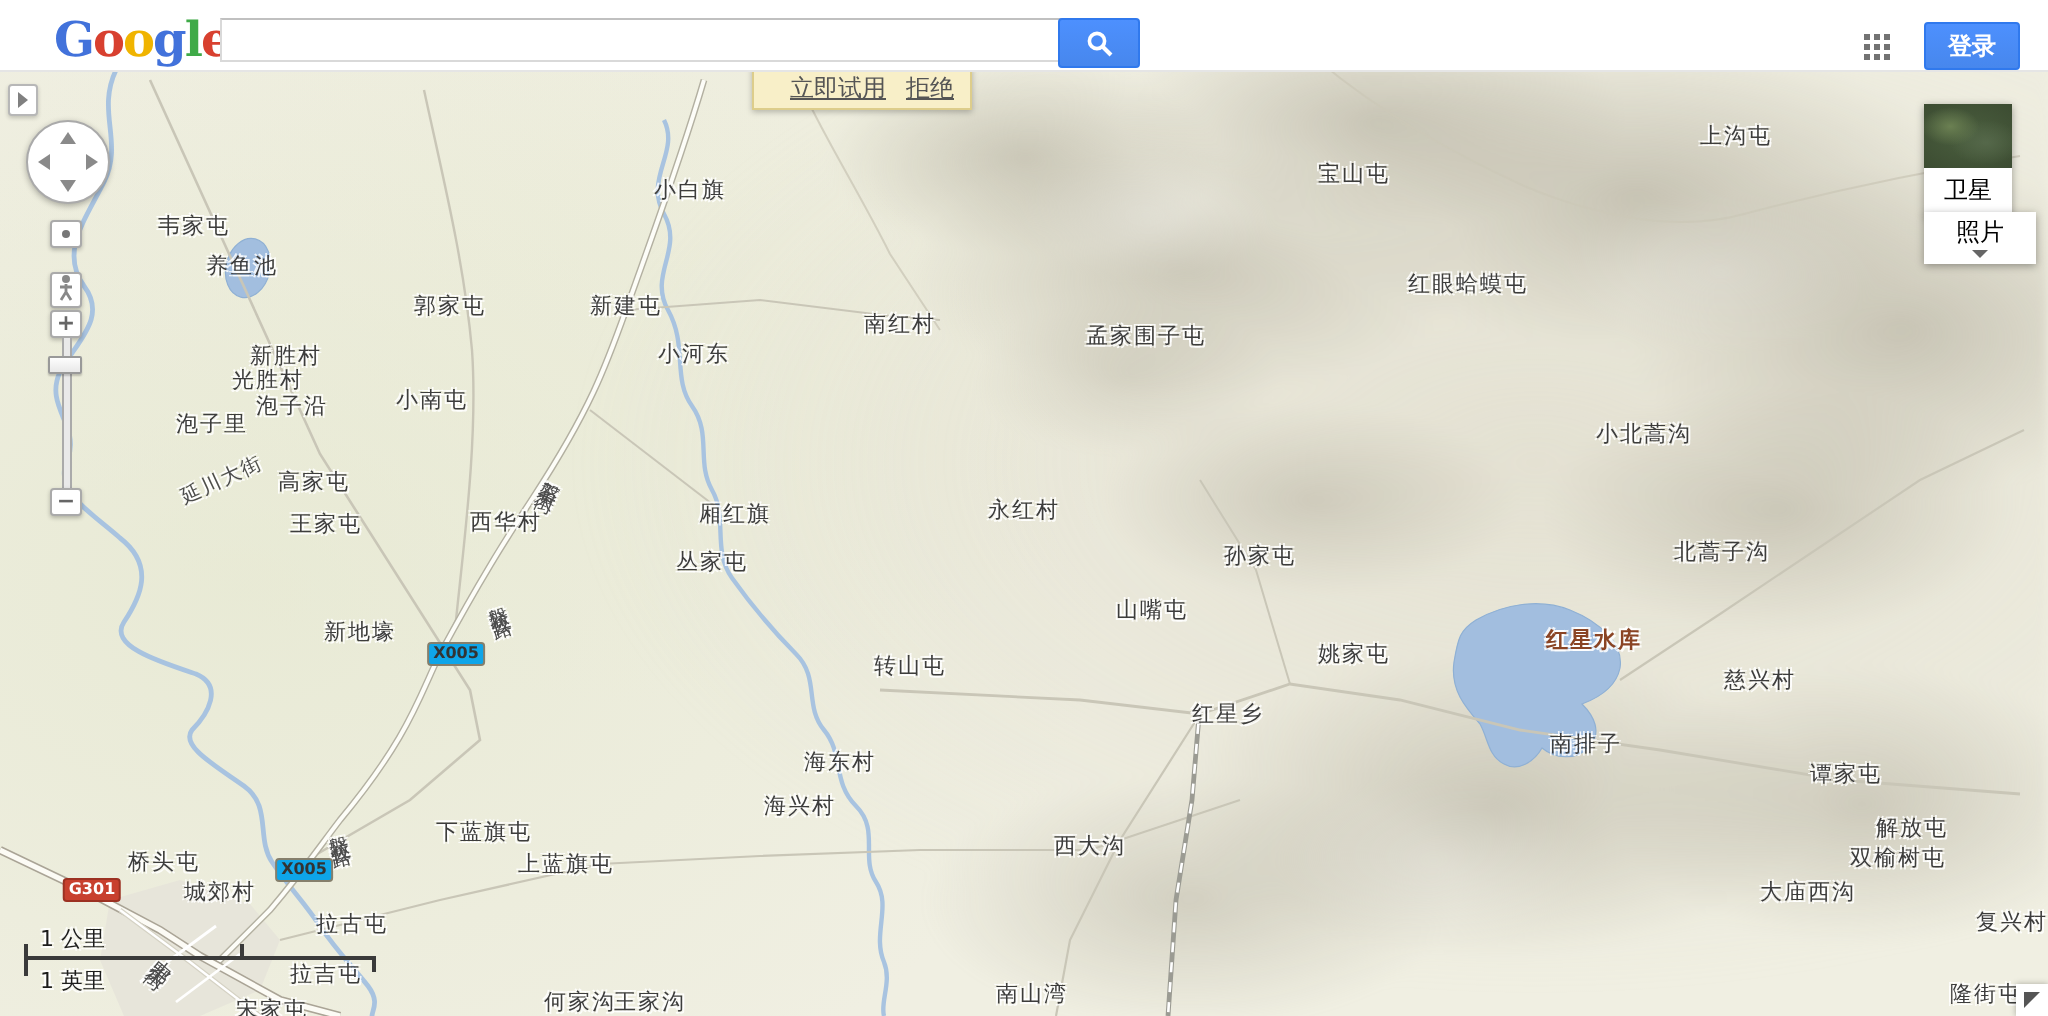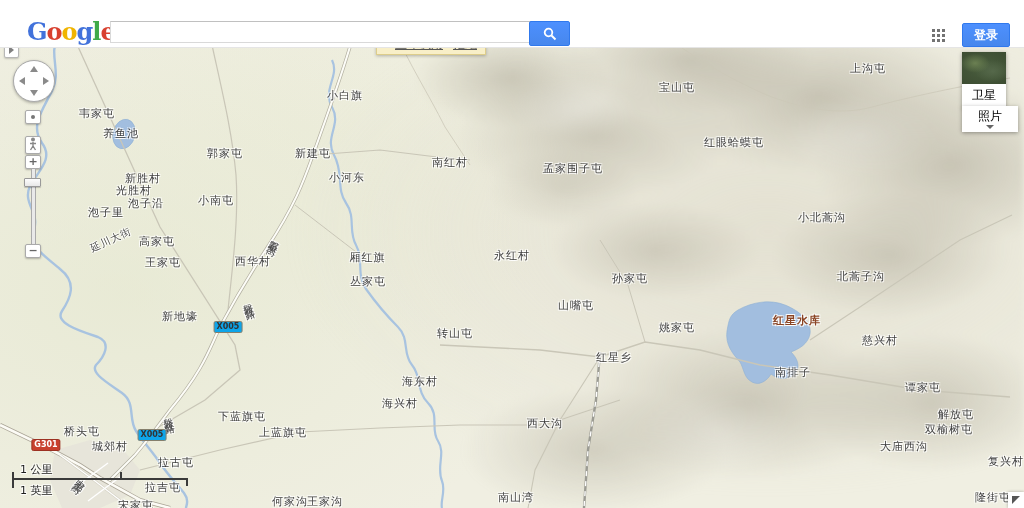--- a/index.html
+++ b/index.html
@@ -1,18 +1,18 @@
 <!DOCTYPE html>
 <html><head>
 <meta charset="utf-8">
 <style>
   html,body{margin:0;padding:0;width:1024px;height:508px;overflow:hidden;
     font-family:"DejaVu Sans",sans-serif;background:#fff;}
   
-  .topbar{position:absolute;left:0;top:16px;width:1024px;height:31px;background:#fff;
+  .topbar{position:absolute;left:0;top:4px;width:1024px;height:31px;background:#fff;
     border-bottom:1px solid #e5e5e5;z-index:50;}
   .logo{position:absolute;left:27px;top:1px;font-family:"DejaVu Serif",serif;
     font-size:24px;font-weight:bold;letter-spacing:-1px;}
   .searchbox{position:absolute;left:110px;top:5px;width:417px;height:20px;
     border:1px solid #d9d9d9;border-top-color:#c0c0c0;background:#fff;
     font-size:13px;padding:0 6px;outline:none;}
   .searchbtn{position:absolute;left:529px;top:5px;width:39px;height:23px;
     background:linear-gradient(#4d90fe,#4787ed);border:1px solid #3079ed;
     border-radius:2px;cursor:pointer;display:flex;align-items:center;justify-content:center;}
   .appsgrid{position:absolute;left:932px;top:13px;width:13px;height:13px;cursor:pointer;
@@ -190,21 +190,21 @@
       <div class="mlabel" style="left: 450px; top: 131px;">南红村</div>
       <div class="mlabel" style="left: 573px; top: 137px;">孟家围子屯</div>
       <div class="mlabel" style="left: 677px; top: 56px;">宝山屯</div>
       <div class="mlabel" style="left: 734px; top: 111px;">红眼蛤蟆屯</div>
       <div class="mlabel" style="left: 868px; top: 37px;">上沟屯</div>
       <div class="mlabel" style="left: 822px; top: 186px;">小北蒿沟</div>
       <div class="mlabel" style="left: 861px; top: 245px;">北蒿子沟</div>
       <div class="mlabel" style="left: 512px; top: 224px;">永红村</div>
       <div class="mlabel" style="left: 630px; top: 247px;">孙家屯</div>
       <div class="mlabel" style="left: 576px; top: 274px;">山嘴屯</div>
-      <div class="mlabel" style="left: 356px; top: 250px; margin-left: 12px;">丛家屯</div>
+      <div class="mlabel" style="left: 356px; top: 250px;">丛家屯</div>
       <div class="mlabel" style="left: 455px; top: 302px;">转山屯</div>
       <div class="mlabel" style="left: 677px; top: 296px;">姚家屯</div>
       <div class="mlabel" style="left: 614px; top: 326px;">红星乡</div>
       <div class="mlabel water" style="left: 797px; top: 289px;">红星水库</div>
       <div class="mlabel" style="left: 793px; top: 341px;">南排子</div>
       <div class="mlabel" style="left: 880px; top: 309px;">慈兴村</div>
       <div class="mlabel" style="left: 923px; top: 356px;">谭家屯</div>
       <div class="mlabel" style="left: 956px; top: 383px;">解放屯</div>
       <div class="mlabel" style="left: 949px; top: 398px;">双榆树屯</div>
       <div class="mlabel" style="left: 904px; top: 415px;">大庙西沟</div>

